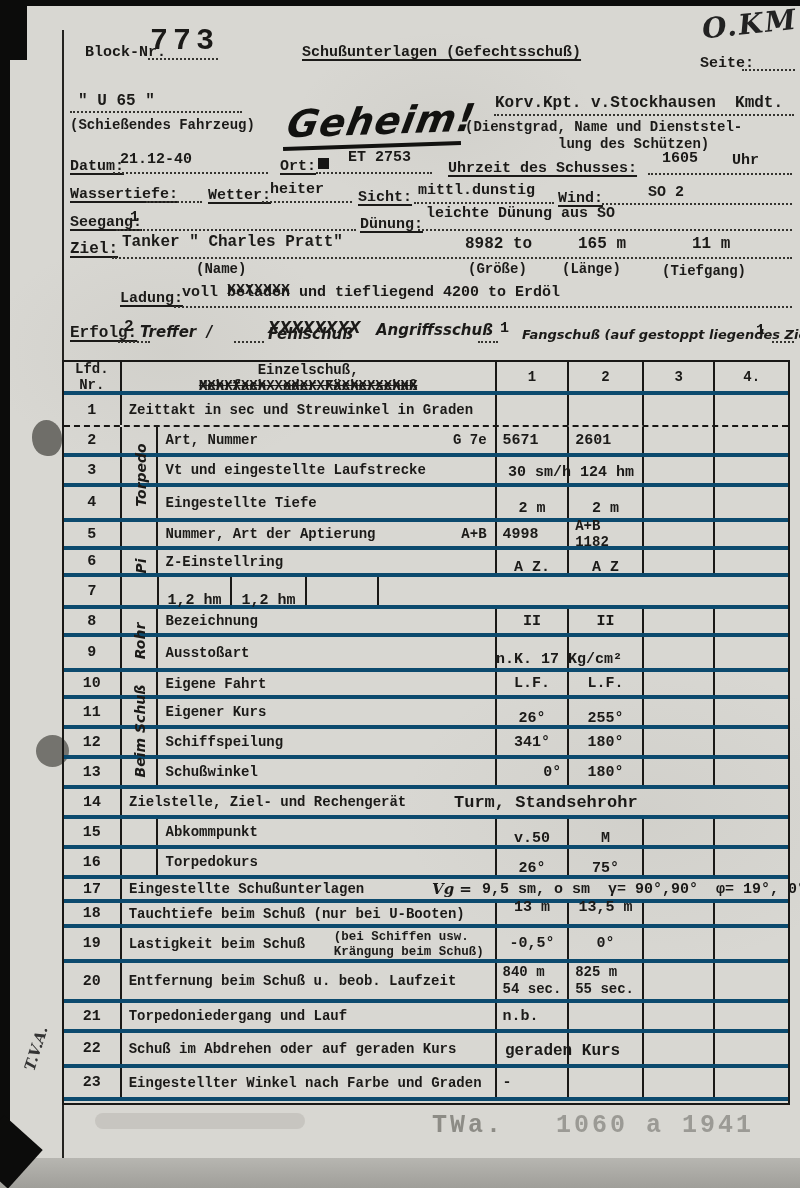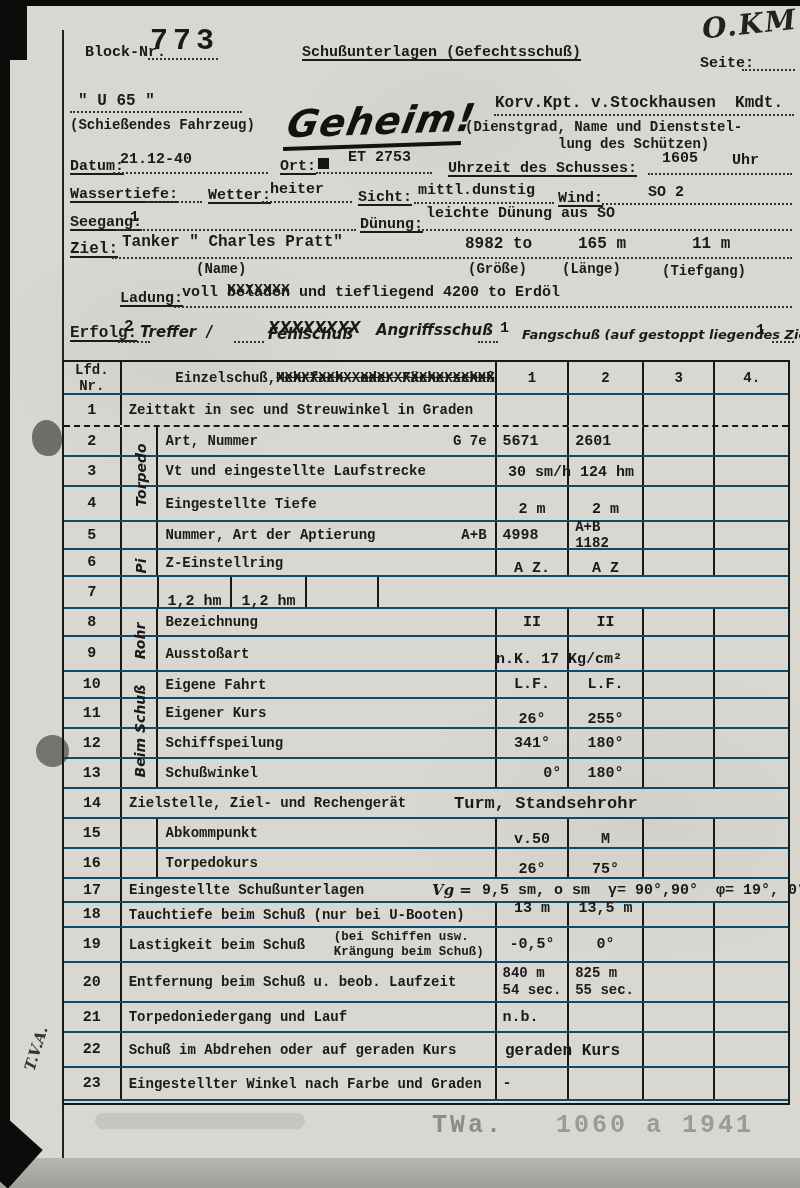--- a/index.html
+++ b/index.html
@@ -29,21 +29,21 @@
   .geheim{font-family:"DejaVu Sans","Liberation Sans",sans-serif;font-style:italic;font-weight:bold;
           font-size:38px;letter-spacing:1px;transform:skewX(-12deg) rotate(-2deg);color:#121210;}
   .geheim-ul{position:absolute;border-bottom:4px solid #121210;transform:rotate(-2deg);}
   .blocknum{font-size:30px;letter-spacing:5px;}
   .struckwrap{position:relative;display:inline-block;}
   .struckover{position:absolute;left:0;top:-2px;letter-spacing:0px;color:#1b1a18;}
 
   
   .tbl{position:absolute;left:62px;top:360px;width:728px;height:745px;box-sizing:border-box;
        border:2px solid #191816;}
-  .trow{display:flex;box-sizing:border-box;border-bottom:2px solid #0c4a6e;position:relative;}
+  .trow{display:flex;box-sizing:border-box;border-bottom:4px solid #0c4a6e;position:relative;}
   .trow.dashed{border-bottom:2px dashed #191816;}
   .trow:last-child{border-bottom:none;}
   .cell{box-sizing:border-box;border-right:2px solid #191816;position:relative;
         display:flex;align-items:center;color:#1b1a18;font-weight:bold;}
   .num{width:58px;justify-content:center;font-size:15px;}
   .side{width:37px;}
   .lbl{width:340px;padding-left:7px;font-size:14px;}
   .lblw{width:377px;padding-left:7px;font-size:14px;}
   .merged{flex:1;border-right:none;padding-left:7px;font-size:14px;}
   .v{width:73px;justify-content:center;font-size:15px;}
@@ -152,21 +152,21 @@
   <span class="t" style="left:500px;top:320px">1</span>
   <span class="t it s13" style="left:522px;top:328px">Fangschuß (auf gestoppt liegendes Ziel)</span>
   <span class="t" style="left:756px;top:322px">1</span>
   <div class="dot" style="left:772px;top:341px;width:22px"></div>
 
   <div class="tbl">
     <div class="trow hdr" style="height:33px">
       <div class="cell num">
           <span><span>Lfd.</span><br><span>Nr.</span></span>
         </div>
-      <div class="cell" style="width:377px;flex-direction:row;justify-content:flex-end">
+      <div class="cell" style="width:377px;flex-direction:column;justify-content:space-between">
         <span>Einzelschuß,</span>
         <span class="struckwrap"><span style="text-decoration:line-through">Mehrfach- oder Fächerschuß</span><span class="struckover" style="top:0">XXXXXXXXXXXXXXXXXXXXXXXXXX</span></span>
       </div>
       <div class="cell v">
           <span>1</span>
         </div>
       <div class="cell vb">
           <span>2</span>
         </div>
       <div class="cell vc">

